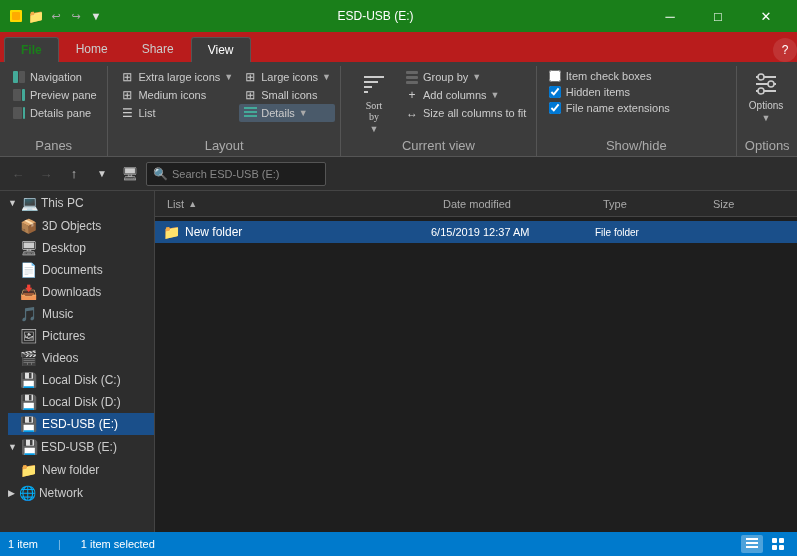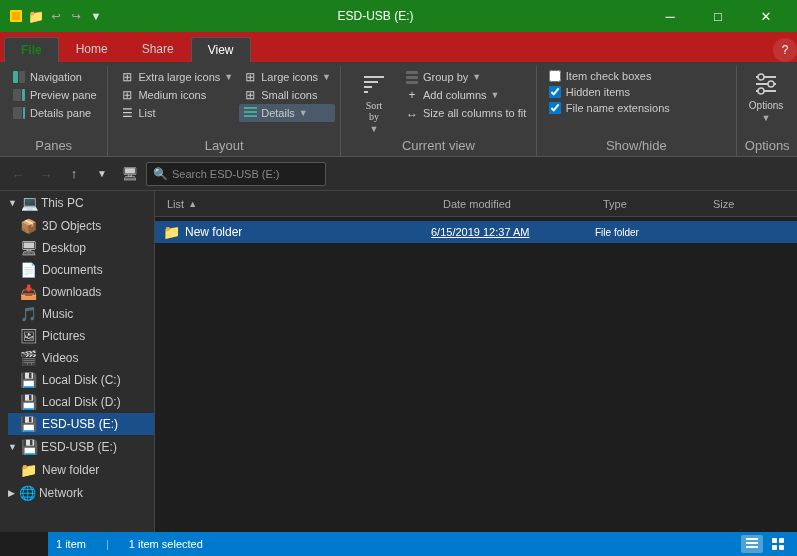--- a/index.html
+++ b/index.html
@@ -329,36 +329,35 @@
       align-items: center;
       padding: 3px 8px;
       cursor: pointer;
       font-size: 12px;
       color: #e0e0e0;
       gap: 4px;
     }
     .file-row.selected { background: #1a4f8a; color: #fff; }
     .file-row-icon { font-size: 14px; width: 18px; }
     .file-row-name { flex: 1; }
-    .file-row-date { width: 160px; font-size: 11px; text-decoration: underline; }
+    .file-row-date { width: 160px; font-size: 11px; }
     .file-row-type { width: 110px; font-size: 10px; }
     .file-row-size { width: 80px; font-size: 11px; }
 
     
     .status-bar {
       background: #007acc;
       height: 24px;
       display: flex;
       align-items: center;
       padding: 0 8px;
       gap: 20px;
       flex-shrink: 0;
       font-size: 11px;
       color: #fff;
-      margin-left: 48px;
     }
     .status-sep {
       color: rgba(255,255,255,0.5);
     }
     .status-right {
       margin-left: auto;
       display: flex;
       gap: 4px;
     }
     .view-toggle {

